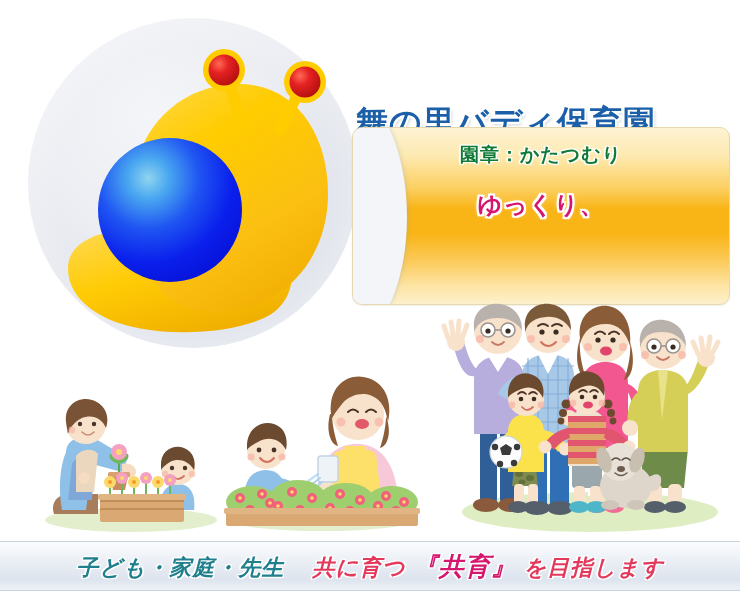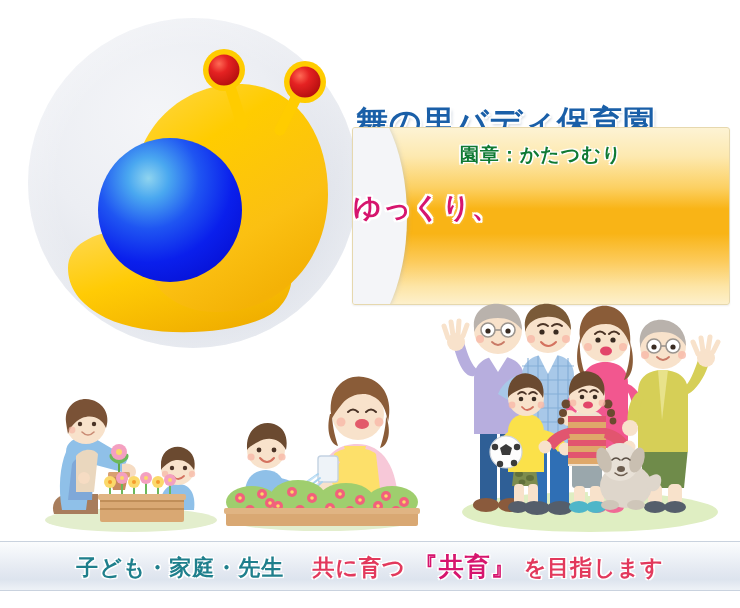--- a/index.html
+++ b/index.html
@@ -63,21 +63,21 @@
     margin-top: 25px;
   }
 
   
   .amber-panel {
     position: absolute;
     left: 352px;
     top: 127px;
     width: 378px;
     height: 178px;
-    border-radius: 3px;
+    border-radius: 10px;
     border: 1px solid #e6d8ae;
     box-sizing: border-box;
     background: linear-gradient(to bottom,
        #fdf3d4 0%, #fde9b0 16%, #fcd062 34%,
        #f9b416 46%, #f9b416 60%, #fccb5c 76%, #fde5a6 90%, #fdf0cb 100%);
     overflow: hidden;
     box-shadow: 0 1px 2px rgba(0,0,0,0.07);
   }
   
   .amber-panel::before {
@@ -103,22 +103,22 @@
     text-shadow:
       -1.4px -1.4px 0 #ffffff,  1.4px -1.4px 0 #ffffff,
       -1.4px  1.4px 0 #ffffff,  1.4px  1.4px 0 #ffffff,
        0 0 3px #ffffff;
     z-index: 2;
   }
   .panel-tagline {
     position: absolute;
     left: 0; right: 0;
     top: 62px;
-    text-align: left;
-    font-size: 28px;
+    text-align: center;
+    font-size: 24px;
     font-weight: bold;
     line-height: 1.28;
     color: #d6156e;
     letter-spacing: 1px;
     text-shadow:
       -2px -2px 0 #ffffff,  2px -2px 0 #ffffff,
       -2px  2px 0 #ffffff,  2px  2px 0 #ffffff,
       -2px  0   0 #ffffff,  2px  0   0 #ffffff,
        0  -2px  0 #ffffff,  0   2px  0 #ffffff,
        0 0 5px #ffffff;
@@ -146,20 +146,21 @@
         #fbfcfd 0%, #f2f5f9 22%, #e5eaf2 55%, #dde4ee 78%, #eef2f7 100%);
     display: flex;
     align-items: center;
     justify-content: center;
   }
   .banner-text {
     font-size: 22px;
     font-weight: bold;
     letter-spacing: 1px;
     white-space: nowrap;
+    font-style: italic;
   }
   .banner-text span {
     text-shadow:
       -1.4px -1.4px 0 #ffffff,  1.4px -1.4px 0 #ffffff,
       -1.4px  1.4px 0 #ffffff,  1.4px  1.4px 0 #ffffff,
        0 0 3px #ffffff;
   }
   .bt-teal    { color: #1f7f8c; }
   .bt-red     { color: #e2395c; }
   .bt-magenta { color: #d6156e; font-size: 25px; }

